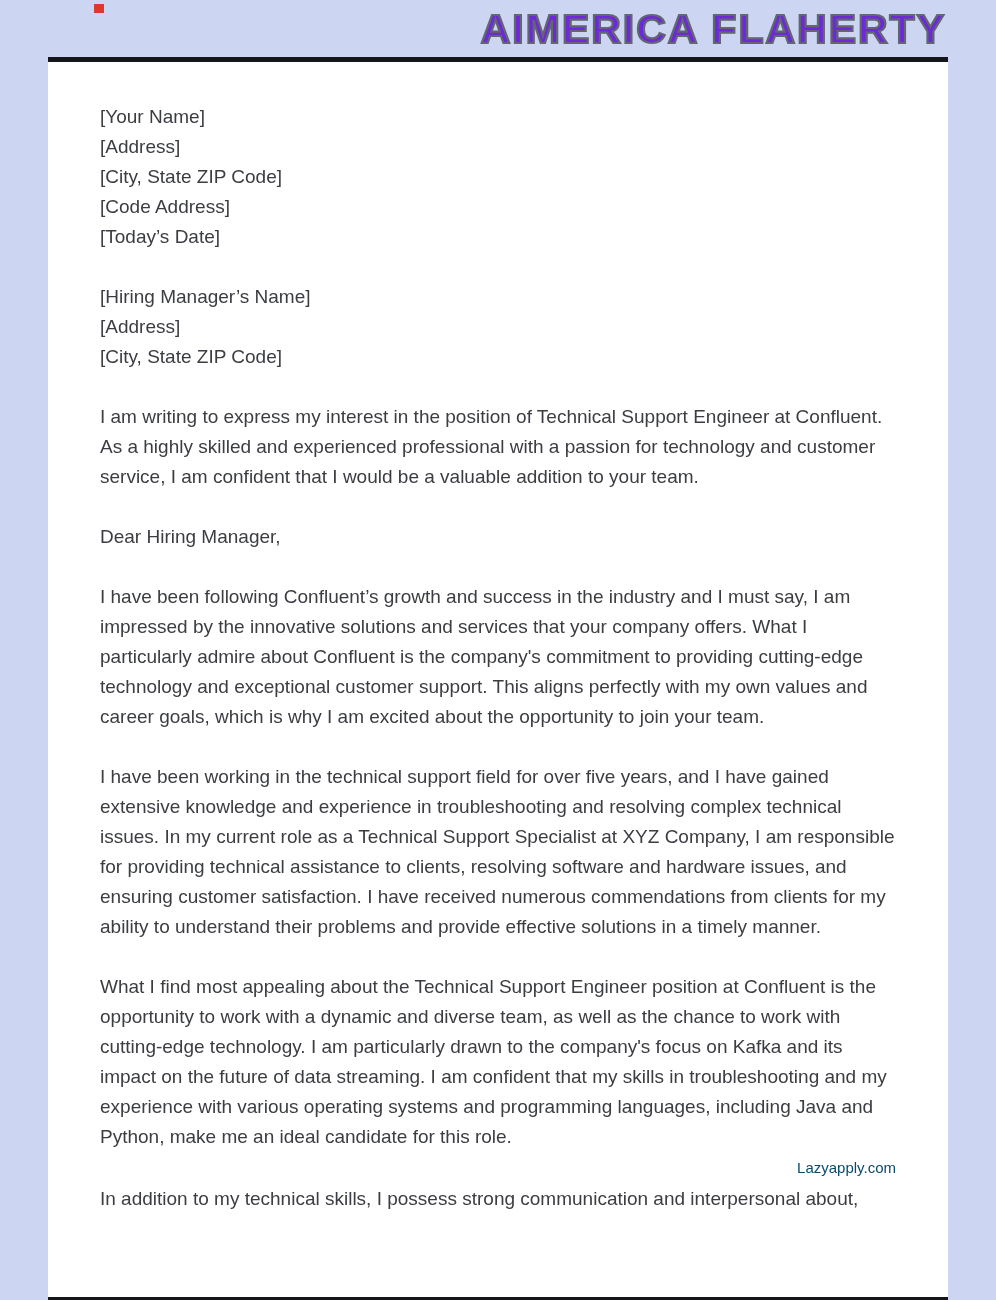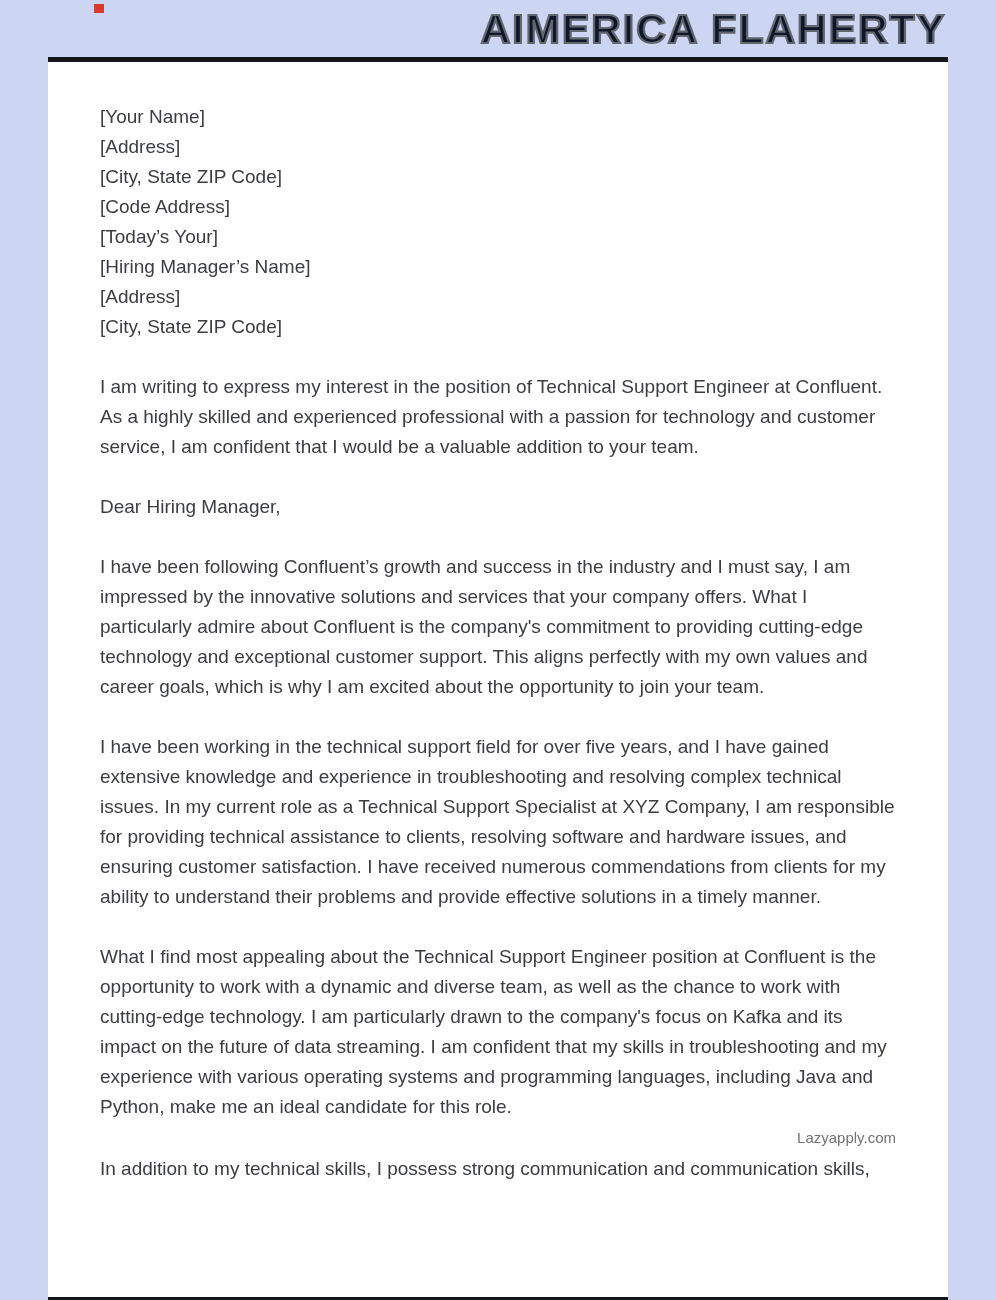--- a/index.html
+++ b/index.html
@@ -24,21 +24,21 @@
 
   .header-title {
     position: absolute;
     top: 6px;
     right: 50px;
     margin: 0;
     font-size: 41px;
     font-weight: 800;
     letter-spacing: 2px;
     text-transform: uppercase;
-    color: #0f172a;
+    color: #6d28d9;
     -webkit-text-stroke: 2.2px #61666f;
     text-stroke: 2.2px #61666f;
     font-family: "Liberation Sans", sans-serif;
     white-space: nowrap;
   }
 
   .page {
     position: absolute;
     left: 48px;
     top: 57px;
@@ -48,67 +48,67 @@
     border-top: 5px solid #15151c;
     border-bottom: 3px solid #15151c;
     padding: 40px 52px 0 52px;
     overflow: hidden;
     color: #3b3d42;
     font-size: 19px;
     line-height: 30px;
   }
 
   .block { margin: 0; }
-  .block + .block { }
+  .block + .block { margin-top: 30px; }
   .line { line-height: 30px; }
 
   .page p {
     margin: 30px 0 0 0;
     line-height: 30px;
   }
 
   .watermark {
     text-align: right;
     font-size: 15px;
     line-height: 20px;
-    color: #737373;
+    color: #0c4a6e;
     margin-top: 6px;
   }
   .watermark + p { margin-top: 6px; }
 </style>
 </head>
 <body>
 
 <div class="red-mark"></div>
 
 <h1 class="header-title">AIMERICA FLAHERTY</h1>
 
 <div class="page">
 
   <div class="block">
     <div class="line">[Your Name]</div>
     <div class="line">[Address]</div>
     <div class="line">[City, State ZIP Code]</div>
     <div class="line">[Code Address]</div>
-    <div class="line">[Today’s Your]</div>
+    <div class="line">[Today’s Date]</div>
   </div>
 
   <div class="block">
     <div class="line">[Hiring Manager’s Name]</div>
     <div class="line">[Address]</div>
     <div class="line">[City, State ZIP Code]</div>
   </div>
 
   <p>I am writing to express my interest in the position of Technical Support Engineer at Confluent. As a highly skilled and experienced professional with a passion for technology and customer service, I am confident that I would be a valuable addition to your team.</p>
 
   <p>Dear Hiring Manager,</p>
 
   <p>I have been following Confluent’s growth and success in the industry and I must say, I am impressed by the innovative solutions and services that your company offers. What I particularly admire about Confluent is the company's commitment to providing cutting-edge technology and exceptional customer support. This aligns perfectly with my own values and career goals, which is why I am excited about the opportunity to join your team.</p>
 
   <p>I have been working in the technical support field for over five years, and I have gained extensive knowledge and experience in troubleshooting and resolving complex technical issues. In my current role as a Technical Support Specialist at XYZ Company, I am responsible for providing technical assistance to clients, resolving software and hardware issues, and ensuring customer satisfaction. I have received numerous commendations from clients for my ability to understand their problems and provide effective solutions in a timely manner.</p>
 
   <p>What I find most appealing about the Technical Support Engineer position at Confluent is the opportunity to work with a dynamic and diverse team, as well as the chance to work with cutting-edge technology. I am particularly drawn to the company's focus on Kafka and its impact on the future of data streaming. I am confident that my skills in troubleshooting and my experience with various operating systems and programming languages, including Java and Python, make me an ideal candidate for this role.</p>
 
   <div class="watermark">Lazyapply.com</div>
 
-  <p>In addition to my technical skills, I possess strong communication and communication skills,</p>
+  <p>In addition to my technical skills, I possess strong communication and interpersonal about,</p>
 
 </div>
 
 </body></html>

